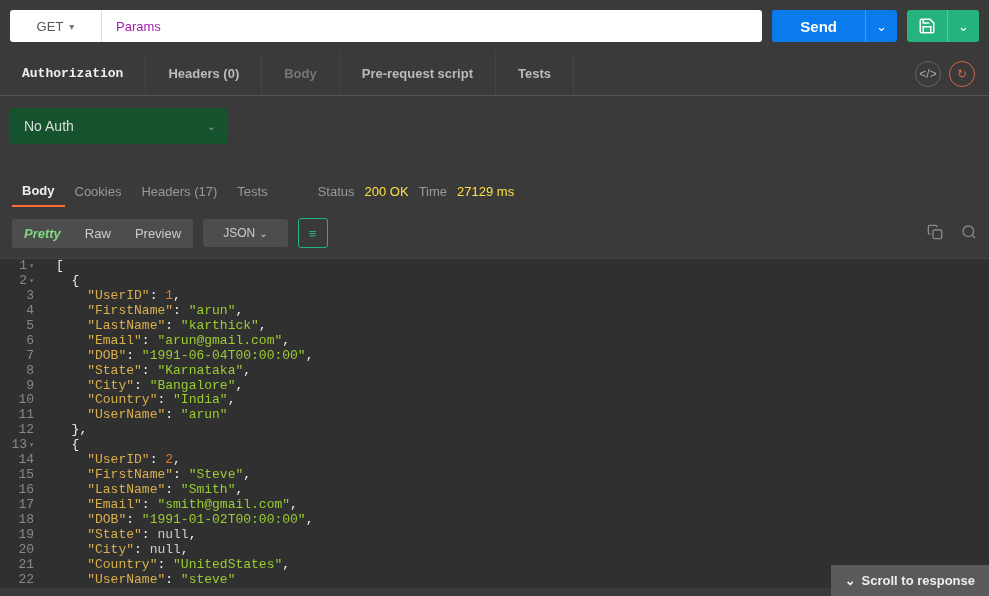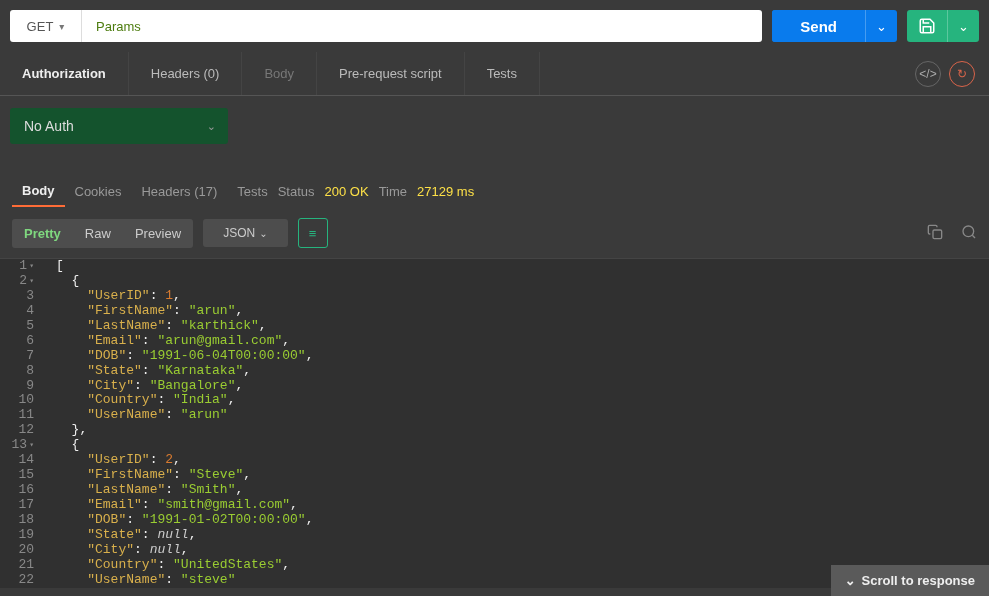--- a/index.html
+++ b/index.html
@@ -23,21 +23,21 @@
   height: 52px;
 }
 .url-group {
   display: flex;
   flex: 1;
   background: #fff;
   border-radius: 3px;
   overflow: hidden;
 }
 .method-select {
-  width: 72px;
+  width: 92px;
   display: flex;
   align-items: center;
   justify-content: center;
   gap: 6px;
   border-right: 1px solid #ddd;
   color: #555;
   font-size: 13px;
 }
 .chevron-down {
   font-size: 10px;
@@ -47,21 +47,21 @@
   flex: 1;
   border: none;
   padding: 0 12px;
   font-size: 14px;
   color: #333;
   outline: none;
 }
 .params-btn {
   background: transparent;
   border: none;
-  color: #4d7c0f;
+  color: #a21caf;
   padding: 0 14px;
   font-size: 13px;
   cursor: pointer;
 }
 .send-group {
   display: flex;
   background: #097bed;
   border-radius: 3px;
   overflow: hidden;
 }
@@ -116,22 +116,23 @@
 }
 .req-tab {
   padding: 0 22px;
   height: 100%;
   display: flex;
   align-items: center;
   color: #bbb;
   font-size: 13px;
   cursor: pointer;
   border-right: 1px solid #444;
-}
-.req-tab.active { color: #eee; font-weight: 600; }
+  font-weight: bold;
+}
+.req-tab.active { color: #eee; font-weight: 600; font-family: Liberation Mono, monospace; }
 .req-tab.dim { color: #777; }
 .req-tabs-right {
   margin-left: auto;
   display: flex;
   gap: 8px;
   padding-right: 14px;
 }
 .round-btn {
   width: 26px; height: 26px;
   border: 1px solid #666;
@@ -173,21 +174,21 @@
 .resp-tab {
   padding: 7px 10px;
   color: #999;
   cursor: pointer;
 }
 .resp-tab.active {
   color: #eee;
   font-weight: 600;
   border-bottom: 2px solid #ff6c37;
 }
-.resp-status { display: flex; gap: 10px; color: #999; }
+.resp-status { margin-left: 40px; display: flex; gap: 10px; color: #999; }
 .resp-status .ok { color: #fde047; }
 
 
 .resp-toolbar {
   display: flex;
   align-items: center;
   padding: 10px 12px;
   gap: 10px;
 }
 .view-group {
@@ -198,20 +199,21 @@
 }
 .view-btn {
   padding: 7px 12px;
   font-size: 13px;
   color: #ccc;
   cursor: pointer;
 }
 .view-btn.active {
   color: #7fd87f;
   font-weight: 600;
+  font-style: italic;
 }
 .fmt-select {
   background: #4d4d4d;
   border-radius: 3px;
   padding: 7px 20px;
   display: flex;
   align-items: center;
   gap: 4px;
   color: #ccc;
   font-size: 12px;
@@ -257,21 +259,21 @@
   display: inline-block;
   font-size: 8px;
   color: #888;
   margin-left: 2px;
   transform: translateY(-1px);
 }
 .code { padding-left: 12px; color: #eee; }
 .key { color: #d9b04c; }
 .str { color: #9acd32; }
 .num { color: #d87a2f; }
-.nul { color: #ccc; font-style: italic; }
+.nul { color: #ccc; }
 .punc { color: #eee; }
 
 
 .scroll-resp {
   position: absolute;
   right: 0;
   bottom: 0;
   background: #5a5a5a;
   color: #eee;
   padding: 8px 14px;

